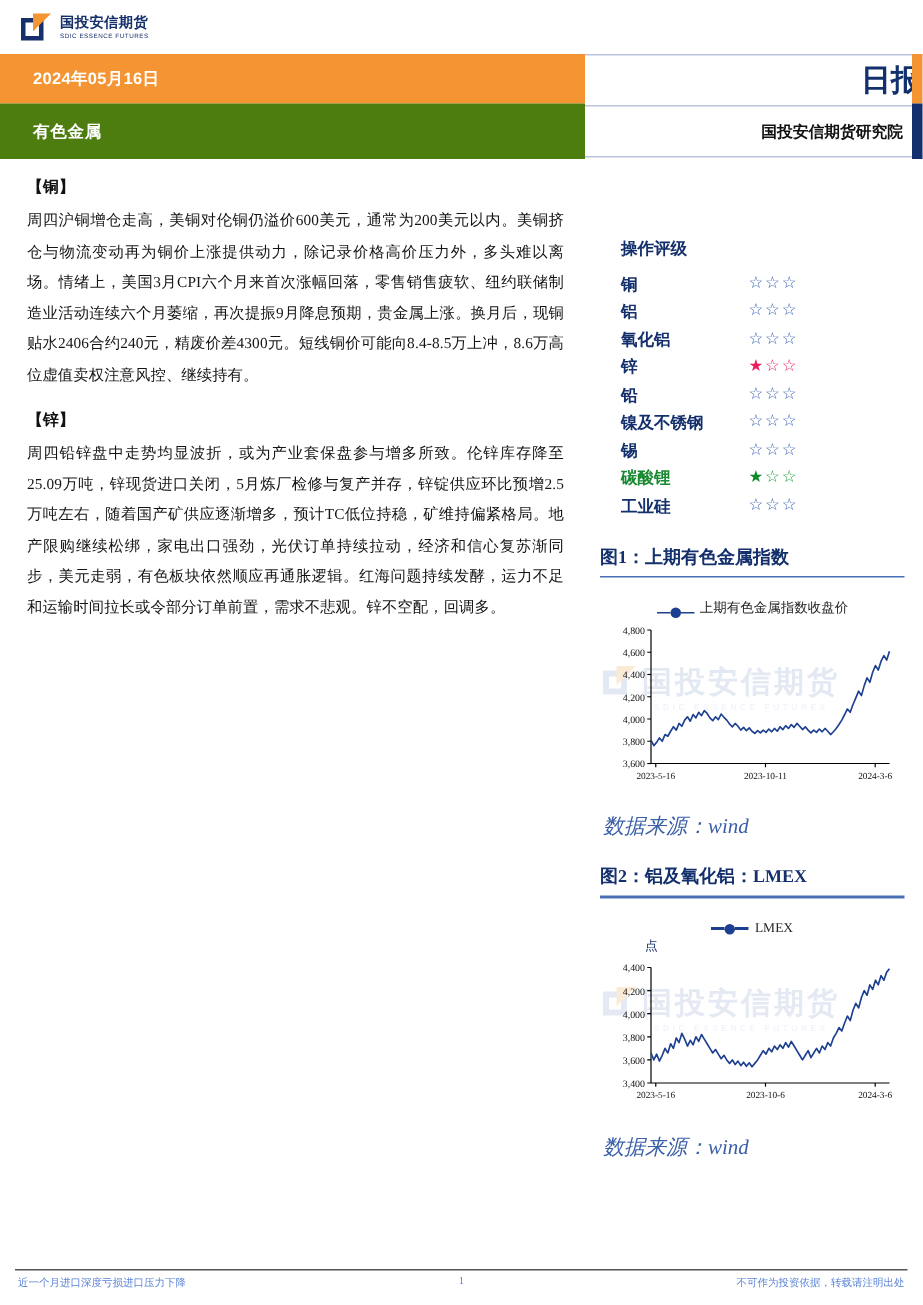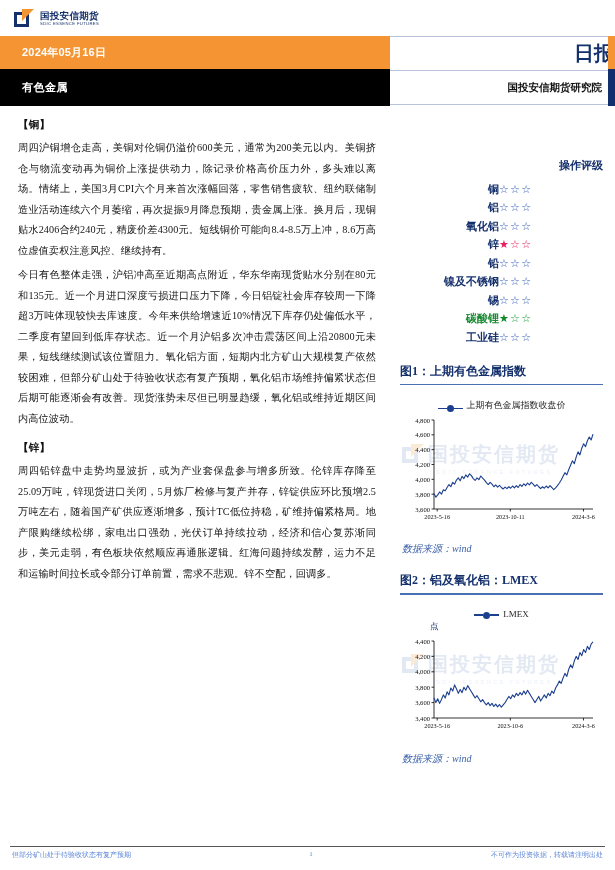--- a/index.html
+++ b/index.html
@@ -35,21 +35,21 @@
 
   .headerbars{position:relative;height:70px;}
   .bar-left{position:absolute;left:0;top:0;width:390px;}
   .bar-date{
     height:33px;background:#f59433;color:#ffffff;
     display:flex;align-items:center;padding-left:22px;
     font-size:11px;font-weight:bold;letter-spacing:.2px;
     font-family:"Liberation Sans","DejaVu Sans",sans-serif;
   }
   .bar-cat{
-    height:37px;background:#000000;color:#ffffff;
+    height:37px;background:#4d7c0f;color:#ffffff;
     display:flex;align-items:center;padding-left:22px;
     font-size:11px;font-weight:bold;letter-spacing:.5px;
     font-family:"Liberation Sans","DejaVu Sans",sans-serif;
   }
   .bar-right{
     position:absolute;left:390px;top:0;right:0;height:70px;background:#ffffff;
   }
   .rt-rule{height:1px;background:#b9c4dc;}
   .rt-daily{
     height:33px;display:flex;align-items:center;justify-content:flex-end;
@@ -74,21 +74,21 @@
     margin:12px 0 6px 0;letter-spacing:.2px;
   }
   .sec-head:first-child{margin-top:0;}
   .para{
     font-size:10.2px;line-height:20.5px;color:#141414;
     text-align:justify;text-justify:inter-character;
     letter-spacing:.1px;margin:0 0 4px 0;
   }
 
   
-  .ratings{margin-top:40px;padding-left:14px;text-align:right;}
+  .ratings{margin-top:40px;padding-left:14px;}
   .rt-title{
     font-size:11px;font-weight:bold;color:#14306c;margin-bottom:7px;
   }
   .rt-row{display:flex;align-items:center;height:18.5px;}
   .rt-name{width:85px;font-size:11px;font-weight:bold;color:#14306c;}
   .rt-name.green{color:#1a8a32;}
   .rt-stars{font-size:11px;letter-spacing:1.2px;line-height:1;}
   .st{display:inline-block;}
   .st.blue-empty{color:#3a63b8;}
   .st.red-full{color:#ec1c5c;}
@@ -120,21 +120,21 @@
          font-family:"Liberation Sans","DejaVu Sans",sans-serif;}
   .legend{
     display:flex;align-items:flex-end;justify-content:center;gap:4px;
     font-size:9px;color:#1f1f1f;padding-top:10px;
   }
   .legend-mark{display:flex;align-items:center;}
   .legend-line{width:9px;height:1.6px;background:#1c3f8f;}
   .legend-dot{width:7px;height:7px;border-radius:50%;background:#1c3f8f;}
   .unit{font-size:8.5px;color:#14306c;padding-left:30px;margin-top:2px;}
   .plot{position:relative;margin-top:2px;}
-  .src{font-size:10px;color:#3a5fa8;font-style:italic;margin-top:3px;padding-left:2px;}
+  .src{font-size:14px;color:#3a5fa8;font-style:italic;margin-top:3px;padding-left:2px;}
 
   .footer{
     position:absolute;left:0;right:0;bottom:10px;
   }
   .f-rule{height:1.2px;background:#555;margin:0 10px 3px 10px;}
   .f-row{display:flex;justify-content:space-between;padding:0 12px;
          font-size:7px;color:#5b84d6;}
   .f-center{font-size:7px;color:#5b84d6;}
 </style>
 </head>
@@ -169,21 +169,20 @@
   <div class="edge-navy"></div>
 </div>
 
 <div class="content">
 
   <div class="col-left">
 
     <div class="sec-head">【铜】</div>
     <p class="para">周四沪铜增仓走高，美铜对伦铜仍溢价600美元，通常为200美元以内。美铜挤仓与物流变动再为铜价上涨提供动力，除记录价格高价压力外，多头难以离场。情绪上，美国3月CPI六个月来首次涨幅回落，零售销售疲软、纽约联储制造业活动连续六个月萎缩，再次提振9月降息预期，贵金属上涨。换月后，现铜贴水2406合约240元，精废价差4300元。短线铜价可能向8.4-8.5万上冲，8.6万高位虚值卖权注意风控、继续持有。</p>
 
-    <p class="para">今日有色整体走强，沪铝冲高至近期高点附近，华东华南现货贴水分别在80元和135元。近一个月进口深度亏损进口压力下降，今日铝锭社会库存较周一下降超3万吨体现较快去库速度。今年来供给增速近10%情况下库存仍处偏低水平，二季度有望回到低库存状态。近一个月沪铝多次冲击震荡区间上沿20800元未果，短线继续测试该位置阻力。氧化铝方面，短期内北方矿山大规模复产依然较困难，但部分矿山处于待验收状态有复产预期，氧化铝市场维持偏紧状态但后期可能逐渐会有改善。现货涨势未尽但已明显趋缓，氧化铝或维持近期区间内高位波动。</p>
 
     <div class="sec-head">【锌】</div>
     <p class="para">周四铅锌盘中走势均显波折，或为产业套保盘参与增多所致。伦锌库存降至25.09万吨，锌现货进口关闭，5月炼厂检修与复产并存，锌锭供应环比预增2.5万吨左右，随着国产矿供应逐渐增多，预计TC低位持稳，矿维持偏紧格局。地产限购继续松绑，家电出口强劲，光伏订单持续拉动，经济和信心复苏渐同步，美元走弱，有色板块依然顺应再通胀逻辑。红海问题持续发酵，运力不足和运输时间拉长或令部分订单前置，需求不悲观。锌不空配，回调多。</p>
 
   </div>
 
   <div class="col-right">
 
     <div class="ratings">
       <div class="rt-title">操作评级</div>
@@ -331,17 +330,17 @@
       </div>
       <div class="src">数据来源：wind</div>
     </div>
 
   </div>
 </div>
 
 <div class="footer">
   <div class="f-rule"></div>
   <div class="f-row">
-    <span>但部分矿山处于待验收状态有复产预期</span>
+    <span>近一个月进口深度亏损进口压力下降</span>
     <span class="f-center">1</span>
     <span>不可作为投资依据，转载请注明出处</span>
   </div>
 </div>
 
 </body></html>

